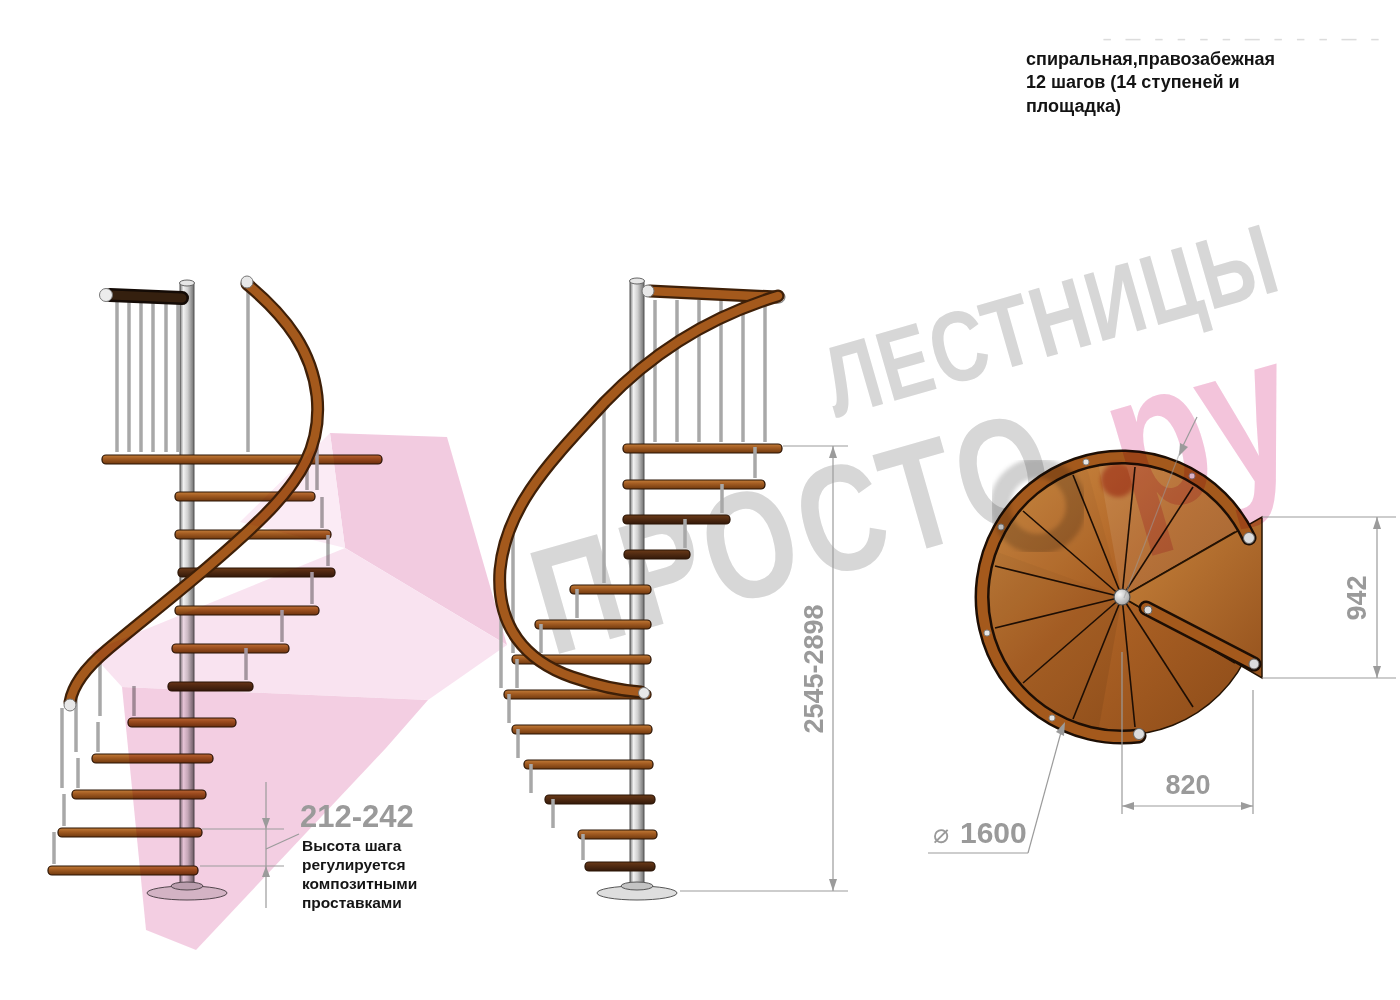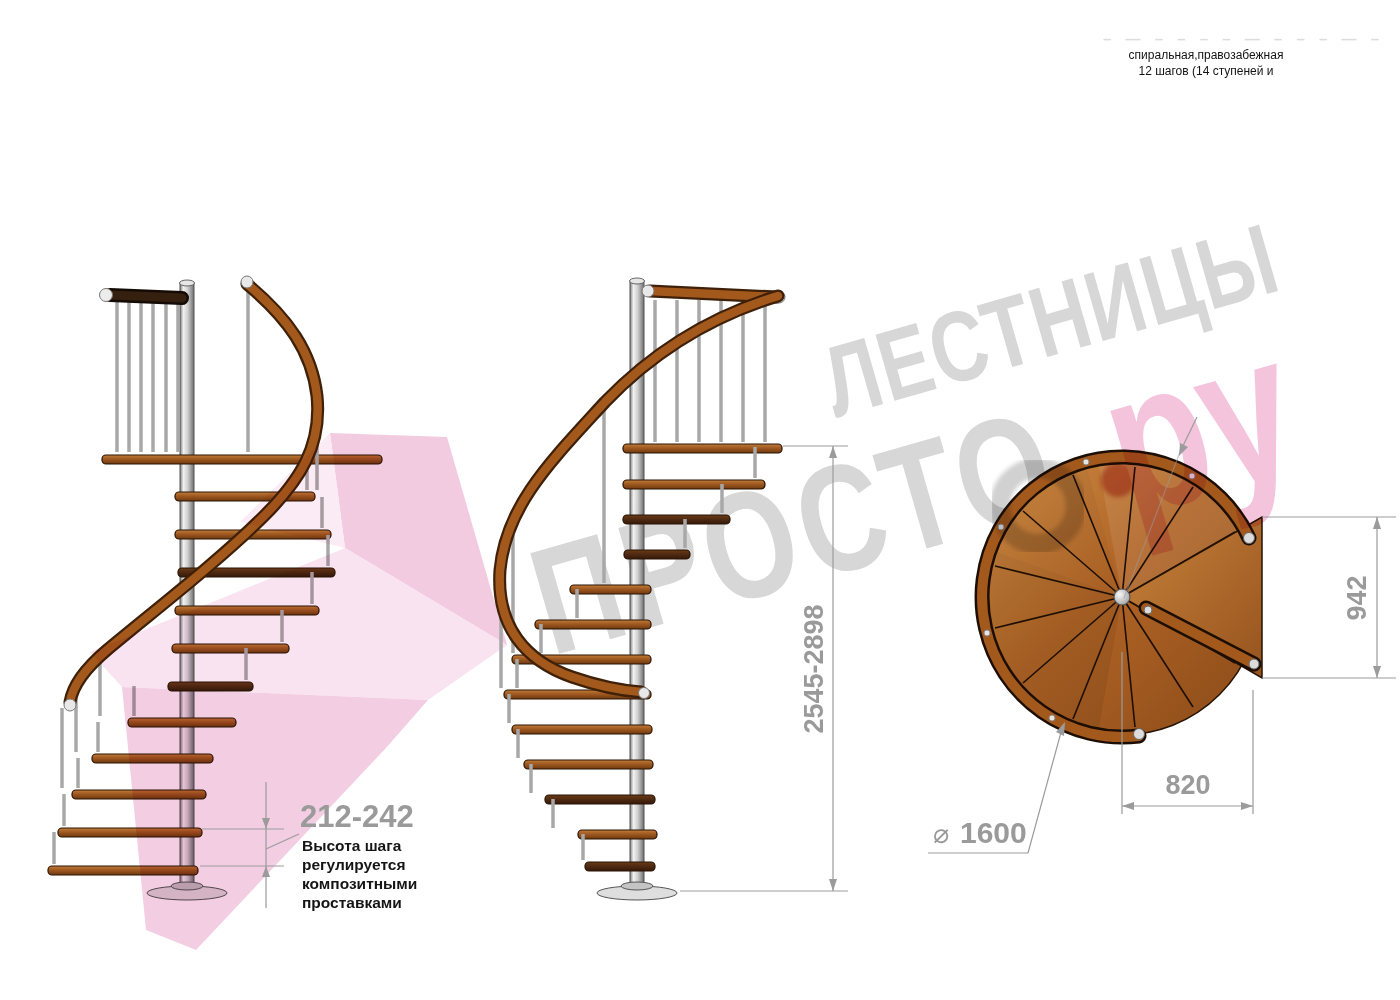--- a/index.html
+++ b/index.html
@@ -1,21 +1,21 @@
 <!DOCTYPE html>
 <html><head>
 <meta charset="utf-8">
 <style>
   html,body{margin:0;padding:0;background:#fff;}
   .canvas{position:relative;width:1400px;height:1000px;background:#fff;overflow:hidden;
           font-family:"Liberation Sans","DejaVu Sans",sans-serif;}
   .faded-marks{position:absolute;top:30px;right:16px;color:#dcdcdc;font-size:15px;
                letter-spacing:5px;font-weight:bold;white-space:nowrap;}
-  .description{position:absolute;top:48px;right:14px;width:360px;text-align:center;
-               color:#131313;font-size:12px;line-height:1.3;font-weight:400;}
+  .description{position:absolute;top:48px;right:14px;width:360px;text-align:left;
+               color:#131313;font-size:18px;line-height:1.3;font-weight:700;}
   .wm{position:absolute;line-height:1;font-weight:700;color:#d7d7d7;white-space:nowrap;
       transform-origin:0 0;}
   .wm1{left:812px;top:336px;font-size:100px;letter-spacing:2px;
        transform:rotate(-16deg) scaleX(.78);}
   .wm2{left:516px;top:532px;font-size:152px;letter-spacing:8px;
        transform:rotate(-16deg) scaleX(.78);}
   svg{position:absolute;left:0;top:0;}
   .mult{mix-blend-mode:multiply;}
   text{font-family:"Liberation Sans","DejaVu Sans",sans-serif;}
   .dimnum{fill:#9a9a9a;font-weight:bold;}
@@ -24,20 +24,21 @@
 </head>
 <body>
 
 <div class="canvas">
 
   <div class="faded-marks">– — – – – – — – – – — –</div>
 
   <div class="description">
     <div>спиральная,правозабежная</div>
     <div>12 шагов (14 ступеней и</div>
+    <div>площадка)</div>
   </div>
 
   <div class="wm wm1">ЛЕСТНИЦЫ</div>
   <div class="wm wm2">ПРОСТО</div>
 
   <svg width="1400" height="1000" viewBox="0 0 1400 1000">
     <defs>
       <linearGradient id="gMetal" x1="0" y1="0" x2="1" y2="0">
         <stop offset="0" stop-color="#7e7e7e"></stop>
           <stop offset=".25" stop-color="#f1f1f1"></stop>

